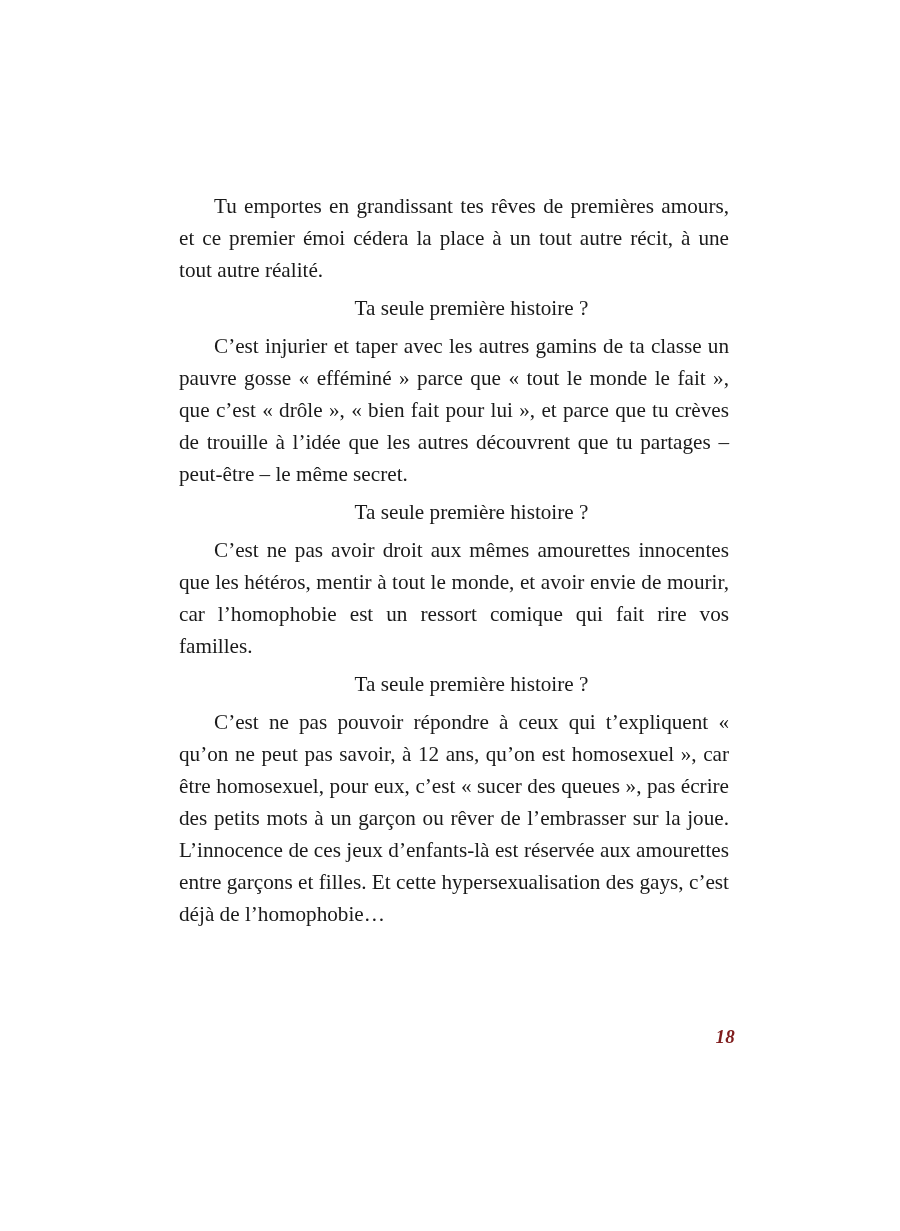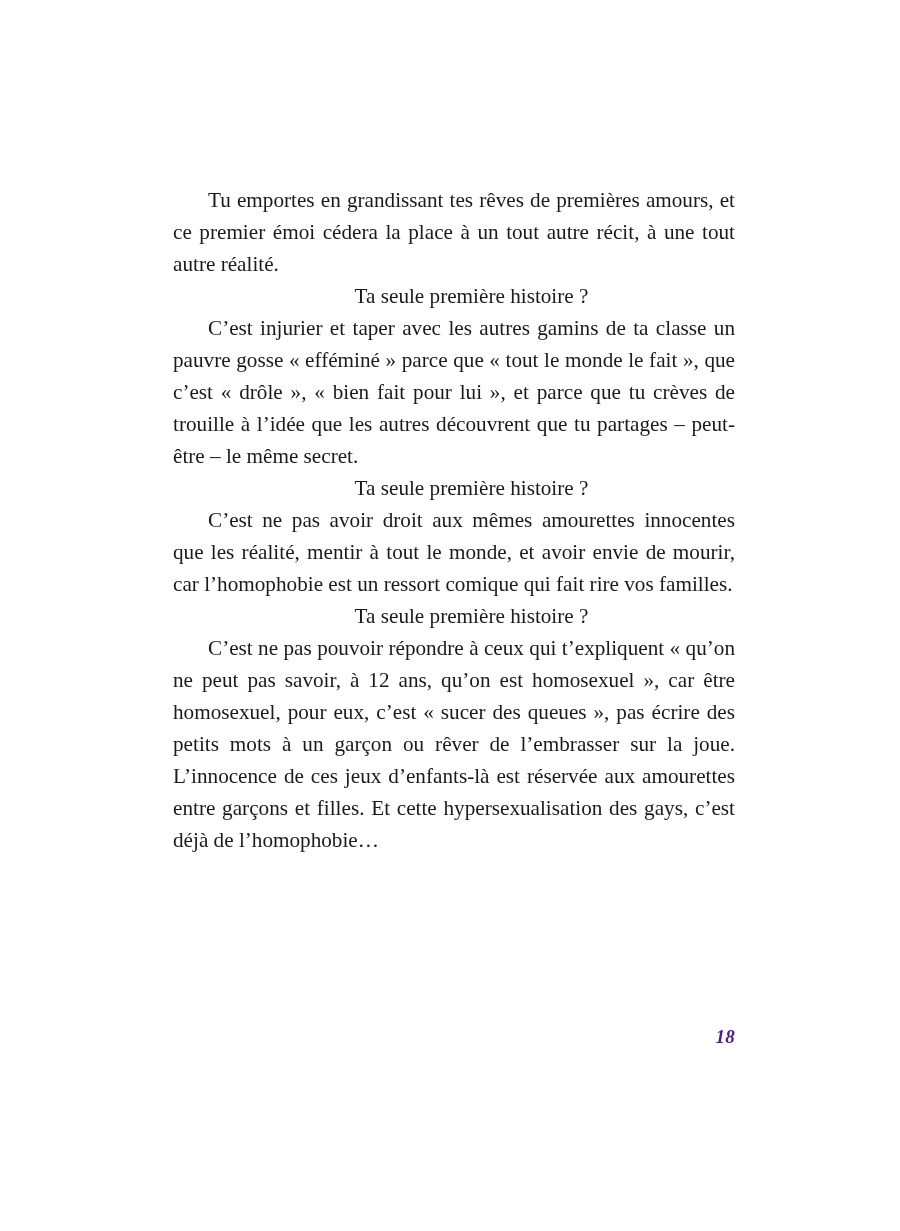--- a/index.html
+++ b/index.html
@@ -33,21 +33,21 @@
     line-height: 32px;
     text-align: justify;
     text-justify: inter-word;
     -webkit-hyphens: none;
     hyphens: none;
     font-kerning: normal;
     -webkit-font-smoothing: antialiased;
   }
 
   .para {
-    margin: 0;
+    margin: 6px;
     text-indent: 35px;
     text-align: justify;
   }
 
   
   .para:last-child {
     margin-bottom: 0;
   }
 
   
@@ -59,40 +59,40 @@
   .folio {
     position: absolute;
     left: 0;
     top: 1026px;
     width: 735px;
     text-align: right;
     font-family: "Liberation Serif", "DejaVu Serif", serif;
     font-weight: bold;
     font-style: italic;
     font-size: 19px;
-    color: #4c1d95;
+    color: #7f1d1d;
     letter-spacing: 0.3px;
   }
 </style>
 </head>
 <body>
 
 <div class="page">
 
   <div class="textblock">
 
     <p class="para">Tu emportes en grandissant tes rêves de premières amours, et ce premier émoi cédera la place à un tout autre récit, à une tout autre réalité.</p>
 
     <p class="para short">Ta seule première histoire ?</p>
 
     <p class="para">C’est injurier et taper avec les autres gamins de ta classe un pauvre gosse « efféminé » parce que « tout le monde le fait », que c’est « drôle », « bien fait pour lui », et parce que tu crèves de trouille à l’idée que les autres découvrent que tu partages – peut-être – le même secret.</p>
 
     <p class="para short">Ta seule première histoire ?</p>
 
-    <p class="para">C’est ne pas avoir droit aux mêmes amourettes innocentes que les réalité, mentir à tout le monde, et avoir envie de mourir, car l’homophobie est un ressort comique qui fait rire vos familles.</p>
+    <p class="para">C’est ne pas avoir droit aux mêmes amourettes innocentes que les hétéros, mentir à tout le monde, et avoir envie de mourir, car l’homophobie est un ressort comique qui fait rire vos familles.</p>
 
     <p class="para short">Ta seule première histoire ?</p>
 
     <p class="para">C’est ne pas pouvoir répondre à ceux qui t’expliquent « qu’on ne peut pas savoir, à 12 ans, qu’on est homosexuel », car être homosexuel, pour eux, c’est « sucer des queues », pas écrire des petits mots à un garçon ou rêver de l’embrasser sur la joue. L’innocence de ces jeux d’enfants-là est réservée aux amourettes entre garçons et filles. Et cette hypersexualisation des gays, c’est déjà de l’homophobie…</p>
 
   </div>
 
   <div class="folio">18</div>
 
 </div>

